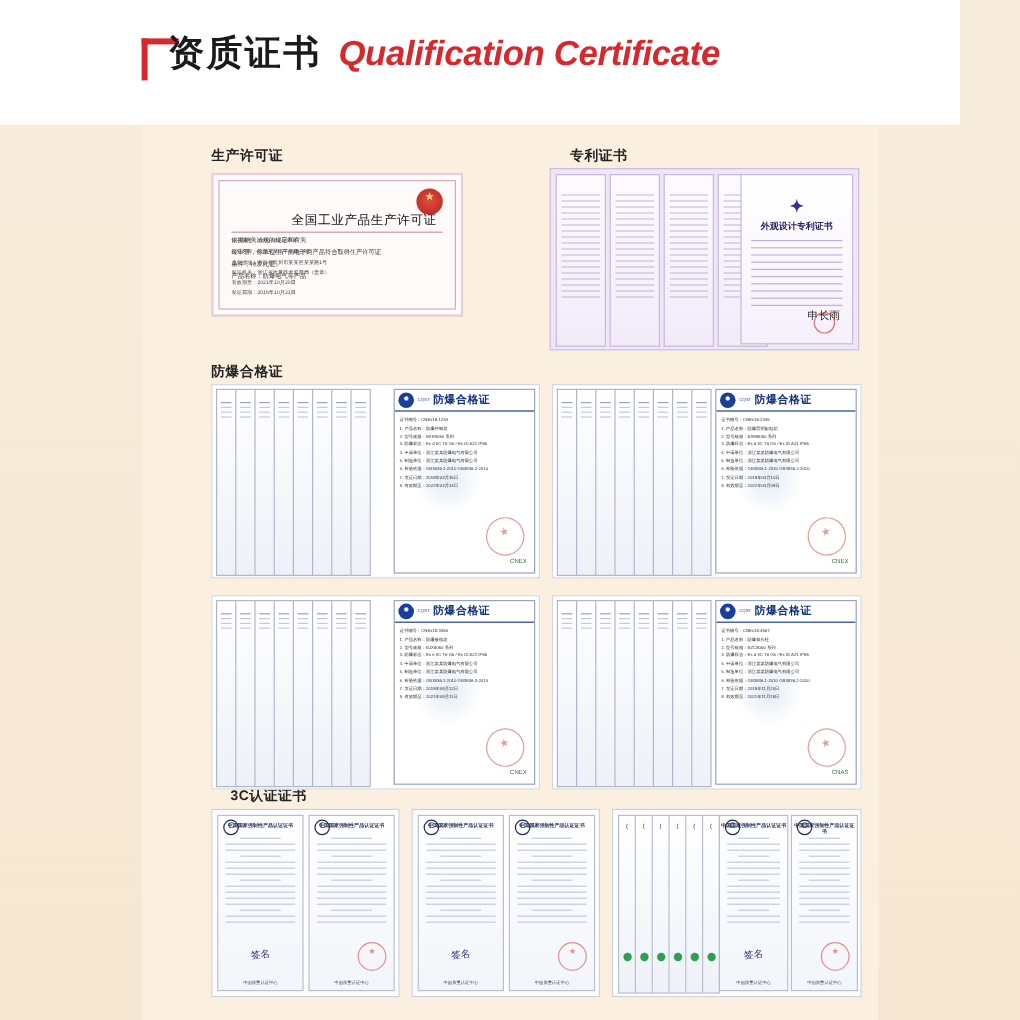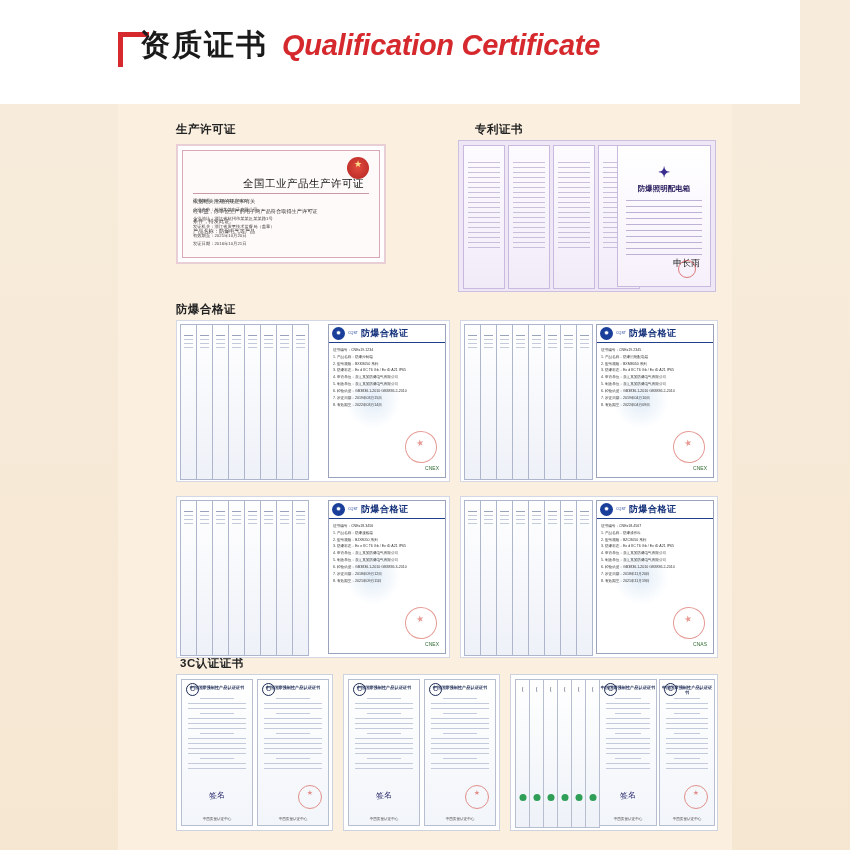--- a/index.html
+++ b/index.html
@@ -462,21 +462,21 @@
   <div class="header-inner">
     <div class="title-cn">资质证书</div>
     <div class="title-en">Qualification Certificate</div>
   </div>
 
   <div class="content">
 
     <div class="section-label" style="left:58px; top:18px;">生产许可证</div>
     <div class="section-label" style="left:357px; top:18px;">专利证书</div>
     <div class="section-label" style="left:58px; top:198px;">防爆合格证</div>
-    <div class="section-label" style="left:62px; top:552px;">3C认证证书</div>
+    <div class="section-label" style="left:74px; top:552px;">3C认证证书</div>
 
     <div class="cert" id="prod-license">
       <div class="inner">
         <div class="emblem"></div>
         <div class="pl-title">全国工业产品生产许可证</div>
         <div class="pl-rule"></div>
         <div class="pl-body">
           <div>依据相关法规的规定和有关</div>
           <div>经审查，你单位生产的电子两产品符合取得生产许可证</div>
           <div>条件，特发此证。</div>
@@ -579,21 +579,21 @@
               <i></i>
               <i></i>
               <i></i>
               <i></i>
               <i></i>
             </div>
           </div>
       </div>
       <div class="pt-main">
         <div class="pt-logo">✦</div>
-        <div class="pt-title">防爆照明配电箱</div>
+        <div class="pt-title">外观设计专利证书</div>
         <div class="pt-lines">
             <i></i>
             <i></i>
             <i></i>
             <i></i>
             <i></i>
             <i></i>
             <i></i>
             <i></i>
             <i></i>

